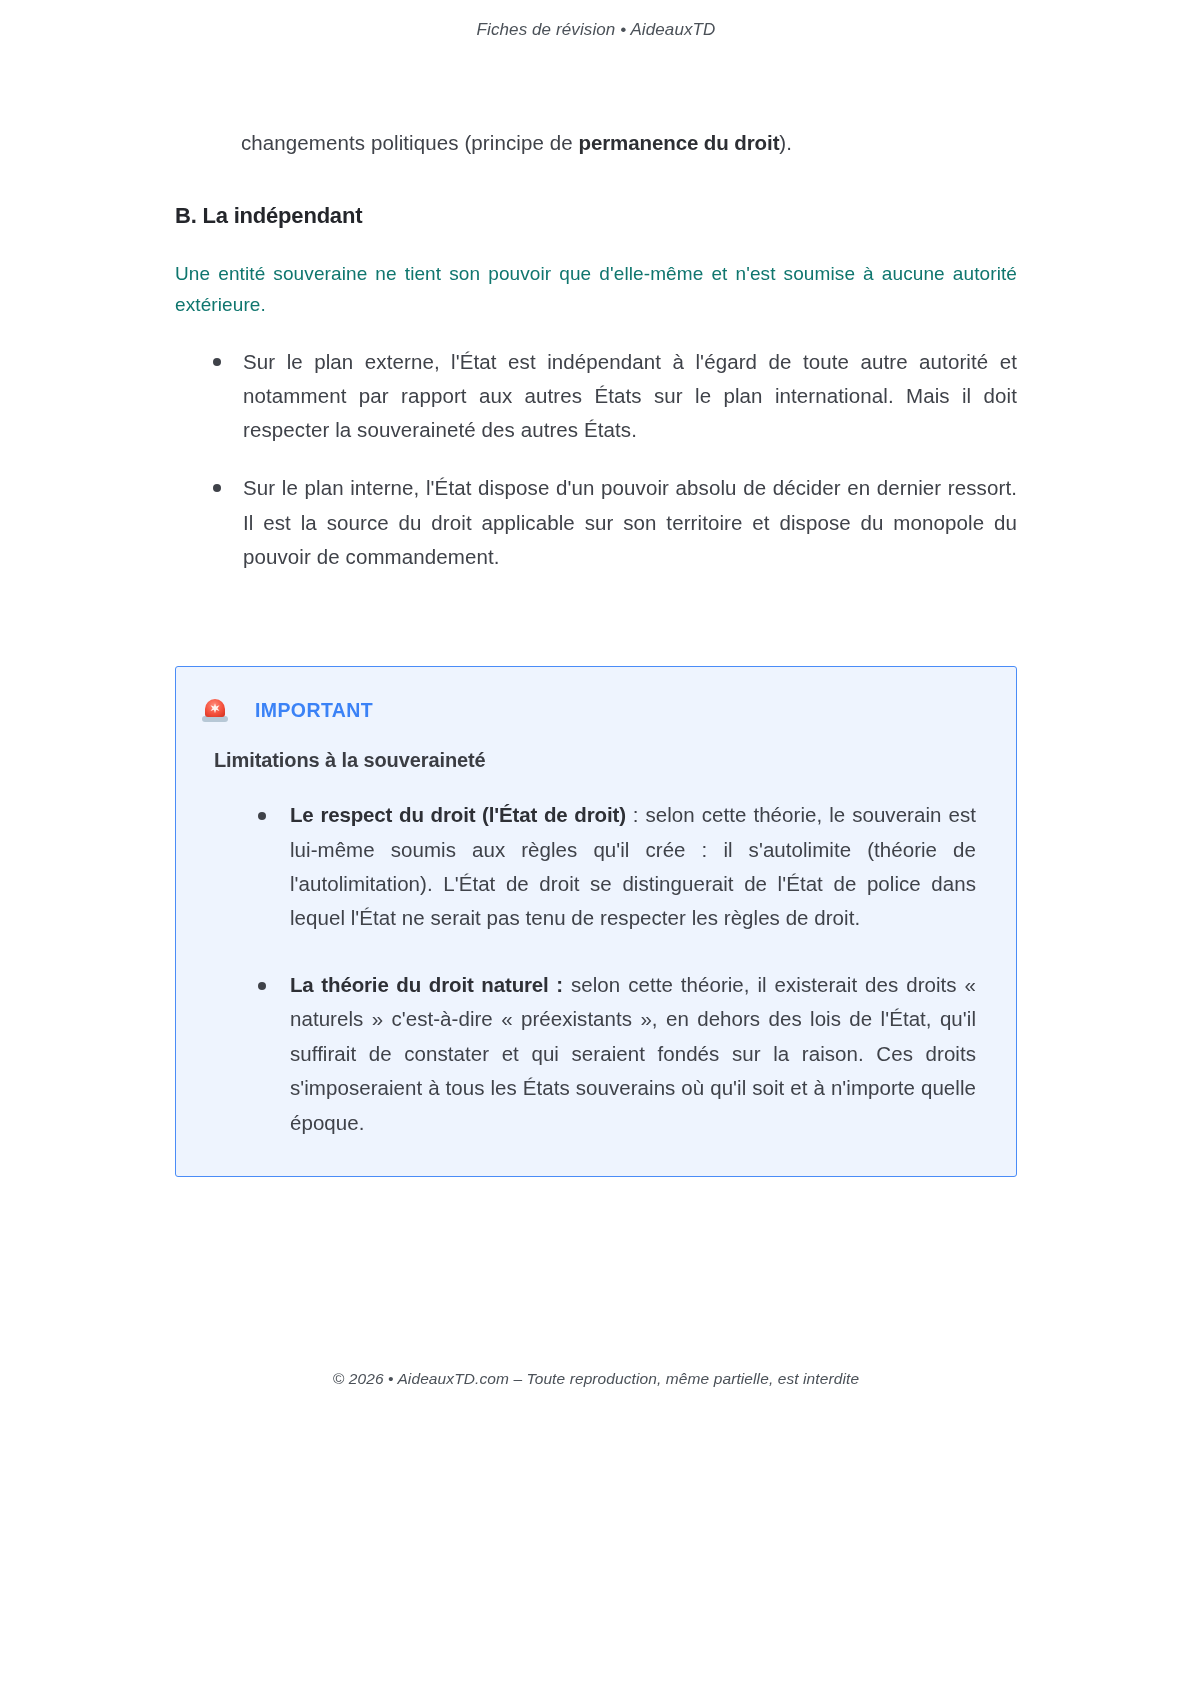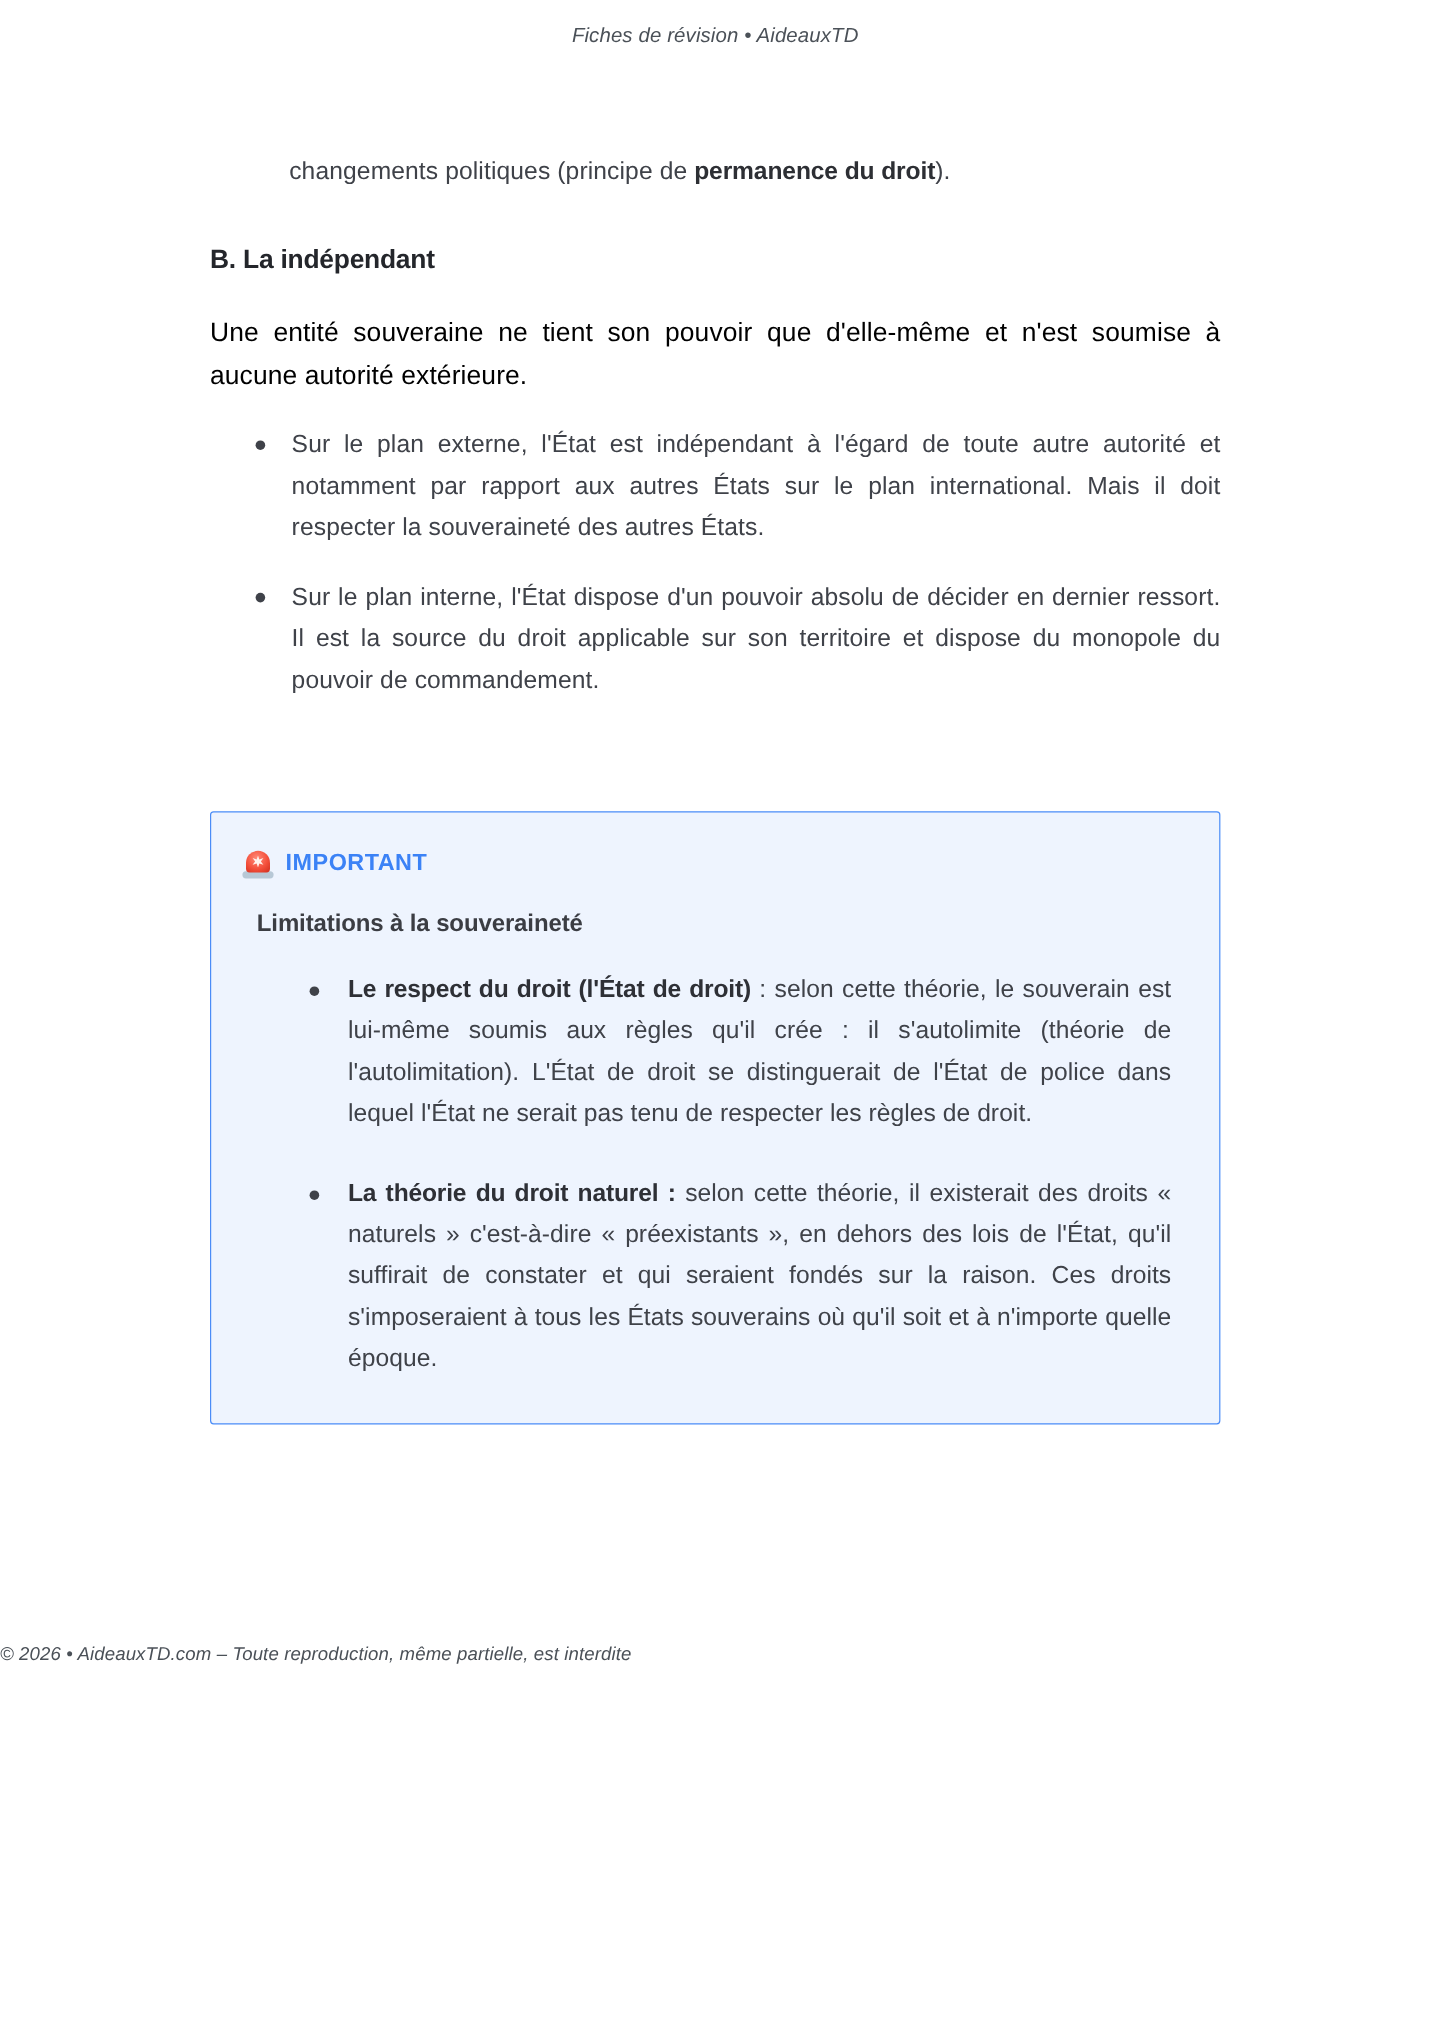--- a/index.html
+++ b/index.html
@@ -54,25 +54,25 @@
 
   h2.section-heading {
     font-size: 22px;
     font-weight: 700;
     color: #24262b;
     margin: 44px 0 0 0;
     letter-spacing: -0.2px;
   }
 
   p.body-para {
-    font-size: 22px;
+    font-size: 19px;
     line-height: 1.62;
     margin: 30px 0 0 0;
     text-align: justify;
-    color: #000000;
+    color: #0f766e;
     letter-spacing: 0.1px;
   }
 
   ul.doc-list {
     list-style: none;
     margin: 24px 0 0 0;
     padding: 0;
   }
   ul.doc-list > li {
     position: relative;
@@ -100,21 +100,21 @@
     margin: 92px 0 0 0;
     border: 1.6px solid #4a8cf7;
     background: #eef4fe;
     border-radius: 3px;
     padding: 30px 34px 36px 26px;
     box-sizing: border-box;
   }
   .callout-label-row {
     display: flex;
     align-items: center;
-    gap: 10px;
+    gap: 27px;
   }
   .siren-icon {
     width: 26px;
     height: 26px;
     position: relative;
     flex: 0 0 auto;
     display: inline-block;
   }
   .siren-icon .dome {
     position: absolute;
@@ -177,21 +177,21 @@
     background: #3f4249;
   }
   ul.callout-list b {
     font-weight: 700;
     color: #2e3036;
     letter-spacing: -0.15px;
   }
 
   
   .running-footer {
-    text-align: left;
+    text-align: center;
     font-style: italic;
     font-size: 15.5px;
     color: #4b5158;
     padding-bottom: 36px;
     letter-spacing: 0.1px;
   }
 </style>
 </head>
 <body>
 

